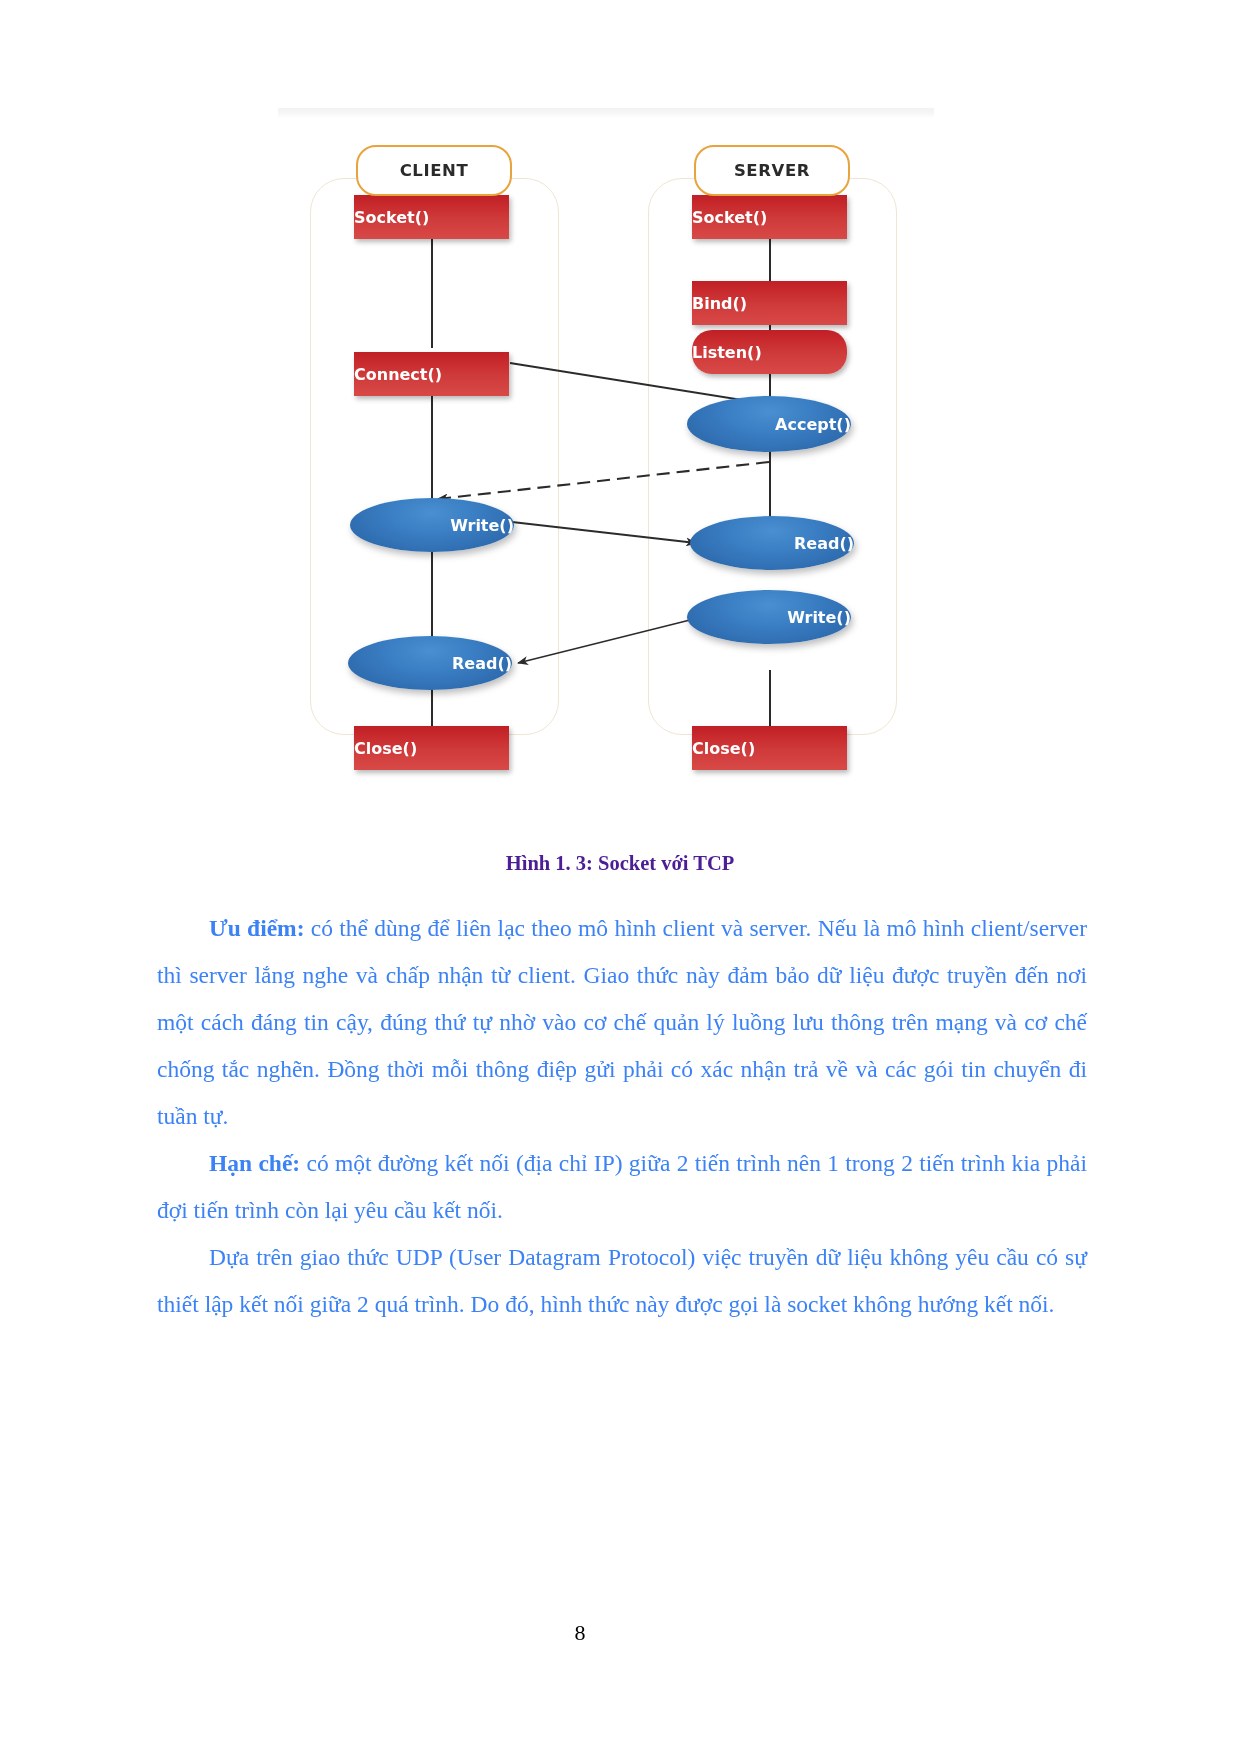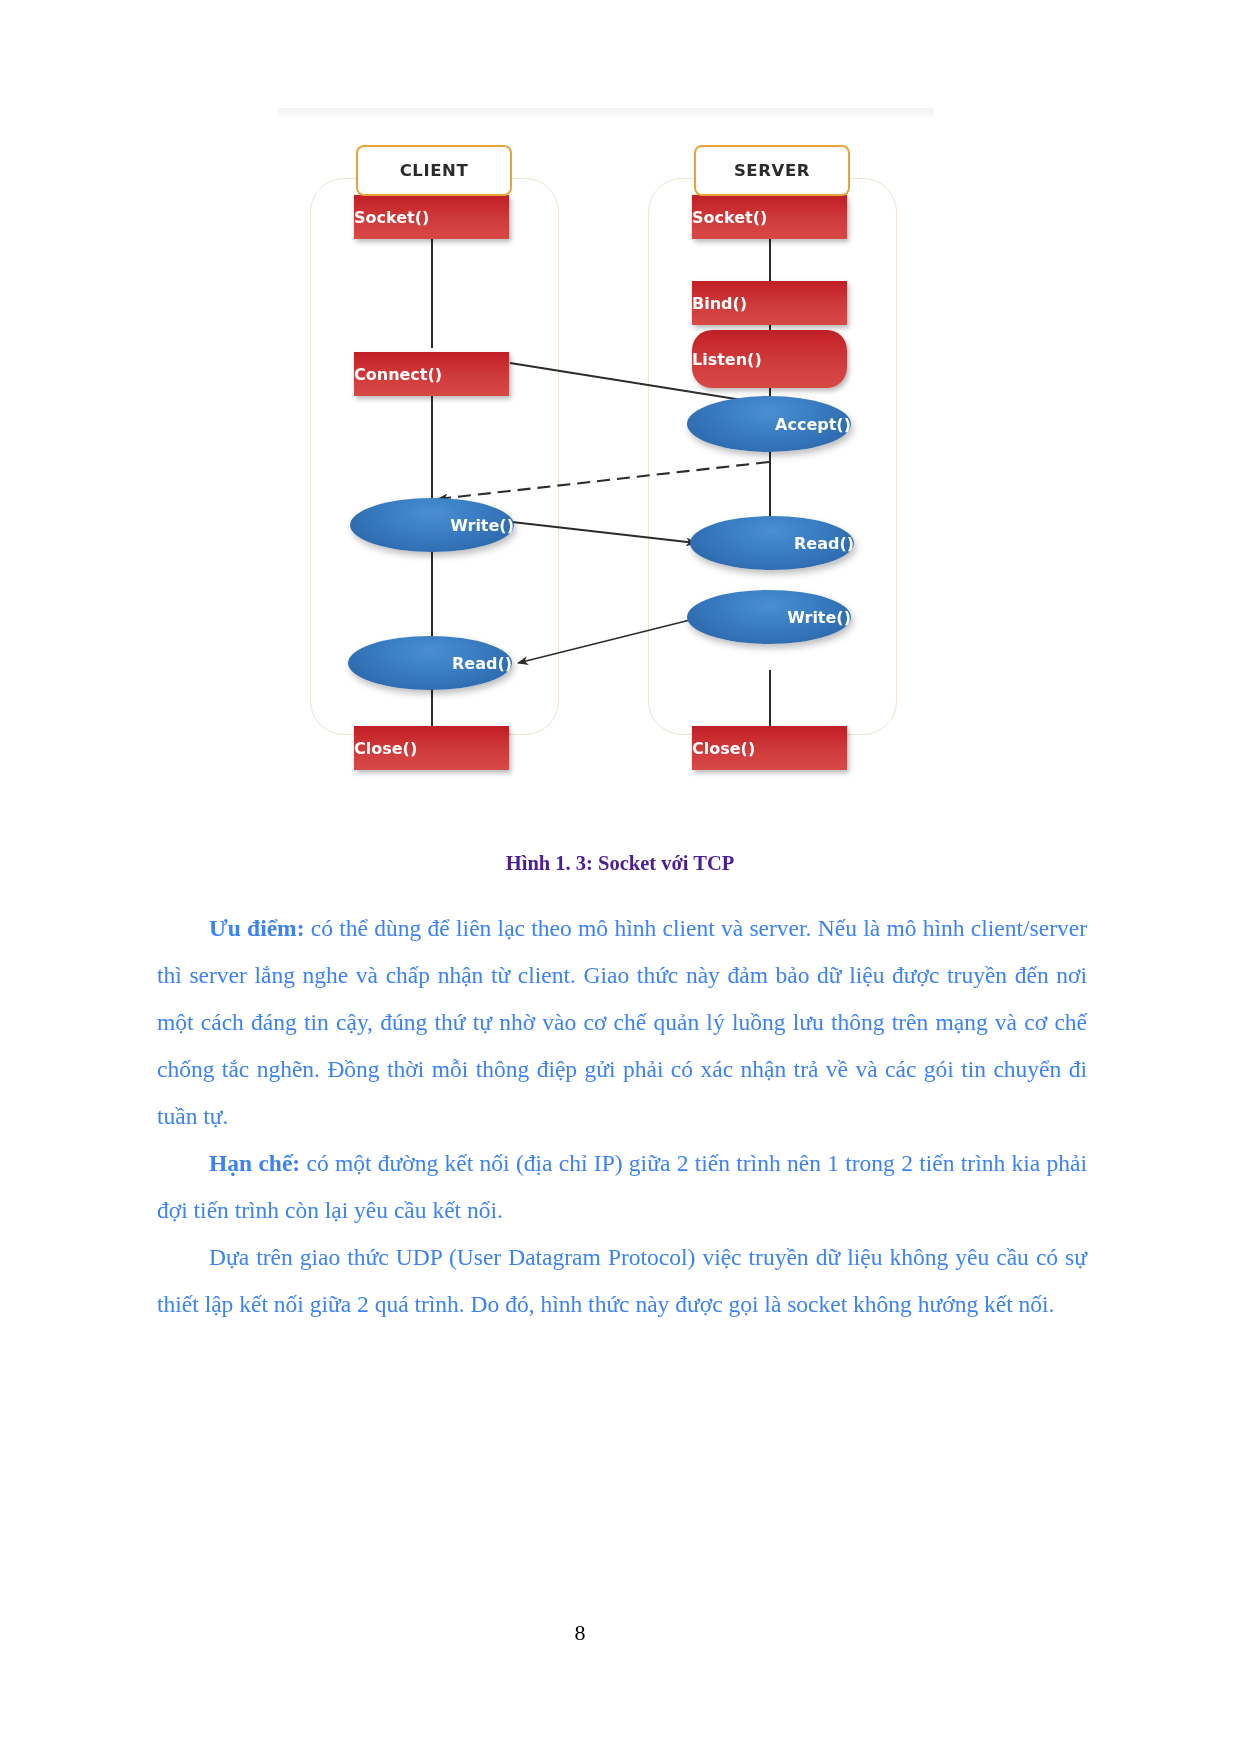--- a/index.html
+++ b/index.html
@@ -48,21 +48,21 @@
     border-radius: 34px;
     background: transparent;
   }
   #lane-client { left: 32px;  top: 60px; width: 247px; height: 555px; }
   #lane-server { left: 370px; top: 60px; width: 247px; height: 555px; }
 
   
   .header-box {
     position: absolute;
     border: 2.2px solid #e8a33d;
-    border-radius: 8px;
+    border-radius: 20px;
     background: #ffffff;
     font-family: "DejaVu Sans", "Liberation Sans", sans-serif;
     font-size: 16.5px;
     font-weight: 600;
     color: #2b2b2b;
     letter-spacing: 0.6px;
     display: flex;
     align-items: center;
     justify-content: center;
     z-index: 6;
@@ -216,21 +216,21 @@
     </div>
 
     <div class="box" style="left:414px; top:77px; width:155px; height:44px;">
       <span>Socket()</span>
     </div>
 
     <div class="box" style="left:414px; top:163px; width:155px; height:44px;">
       <span>Bind()</span>
     </div>
 
-    <div class="box" style="left:414px; top:212px; width:155px; height:58px;border-radius:20px;">
+    <div class="box" style="left:414px; top:212px; width:155px; height:44px;border-radius:20px;">
       <span>Listen()</span>
     </div>
 
     <div class="ellipse" style="left:409px; top:278px; width:164px; height:56px;">
       <span>Accept()</span>
     </div>
 
     <div class="ellipse" style="left:412px; top:398px; width:164px; height:54px;">
       <span>Read()</span>
     </div>

